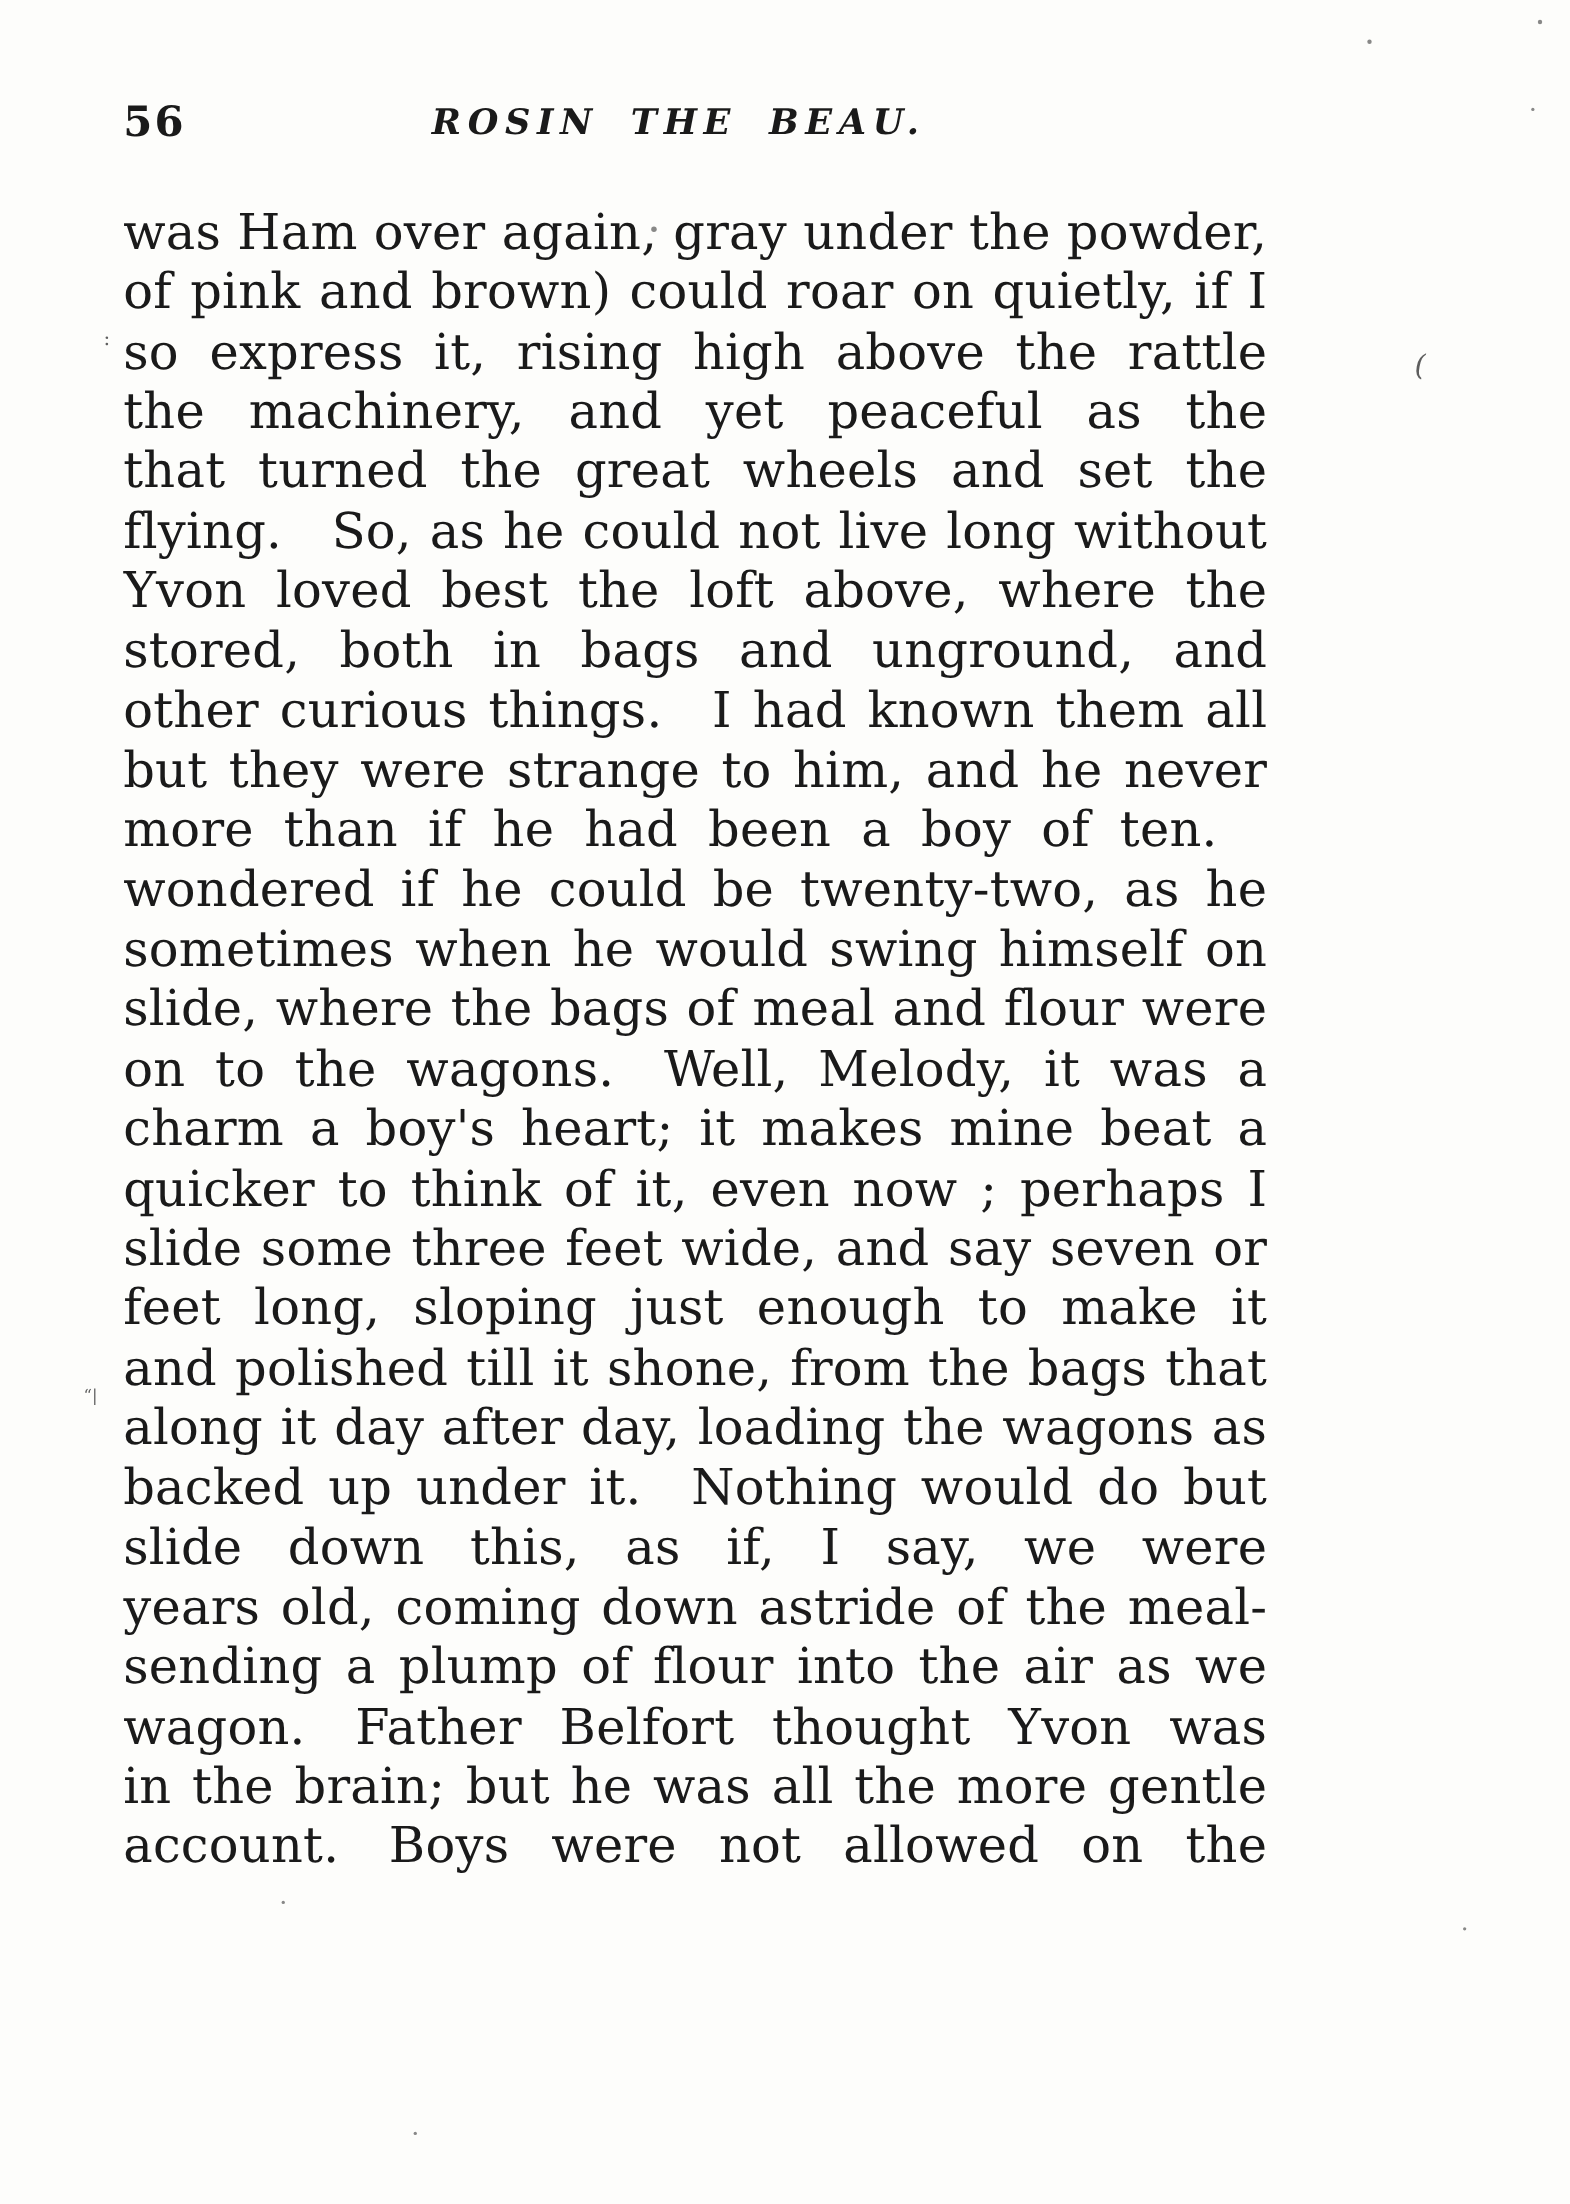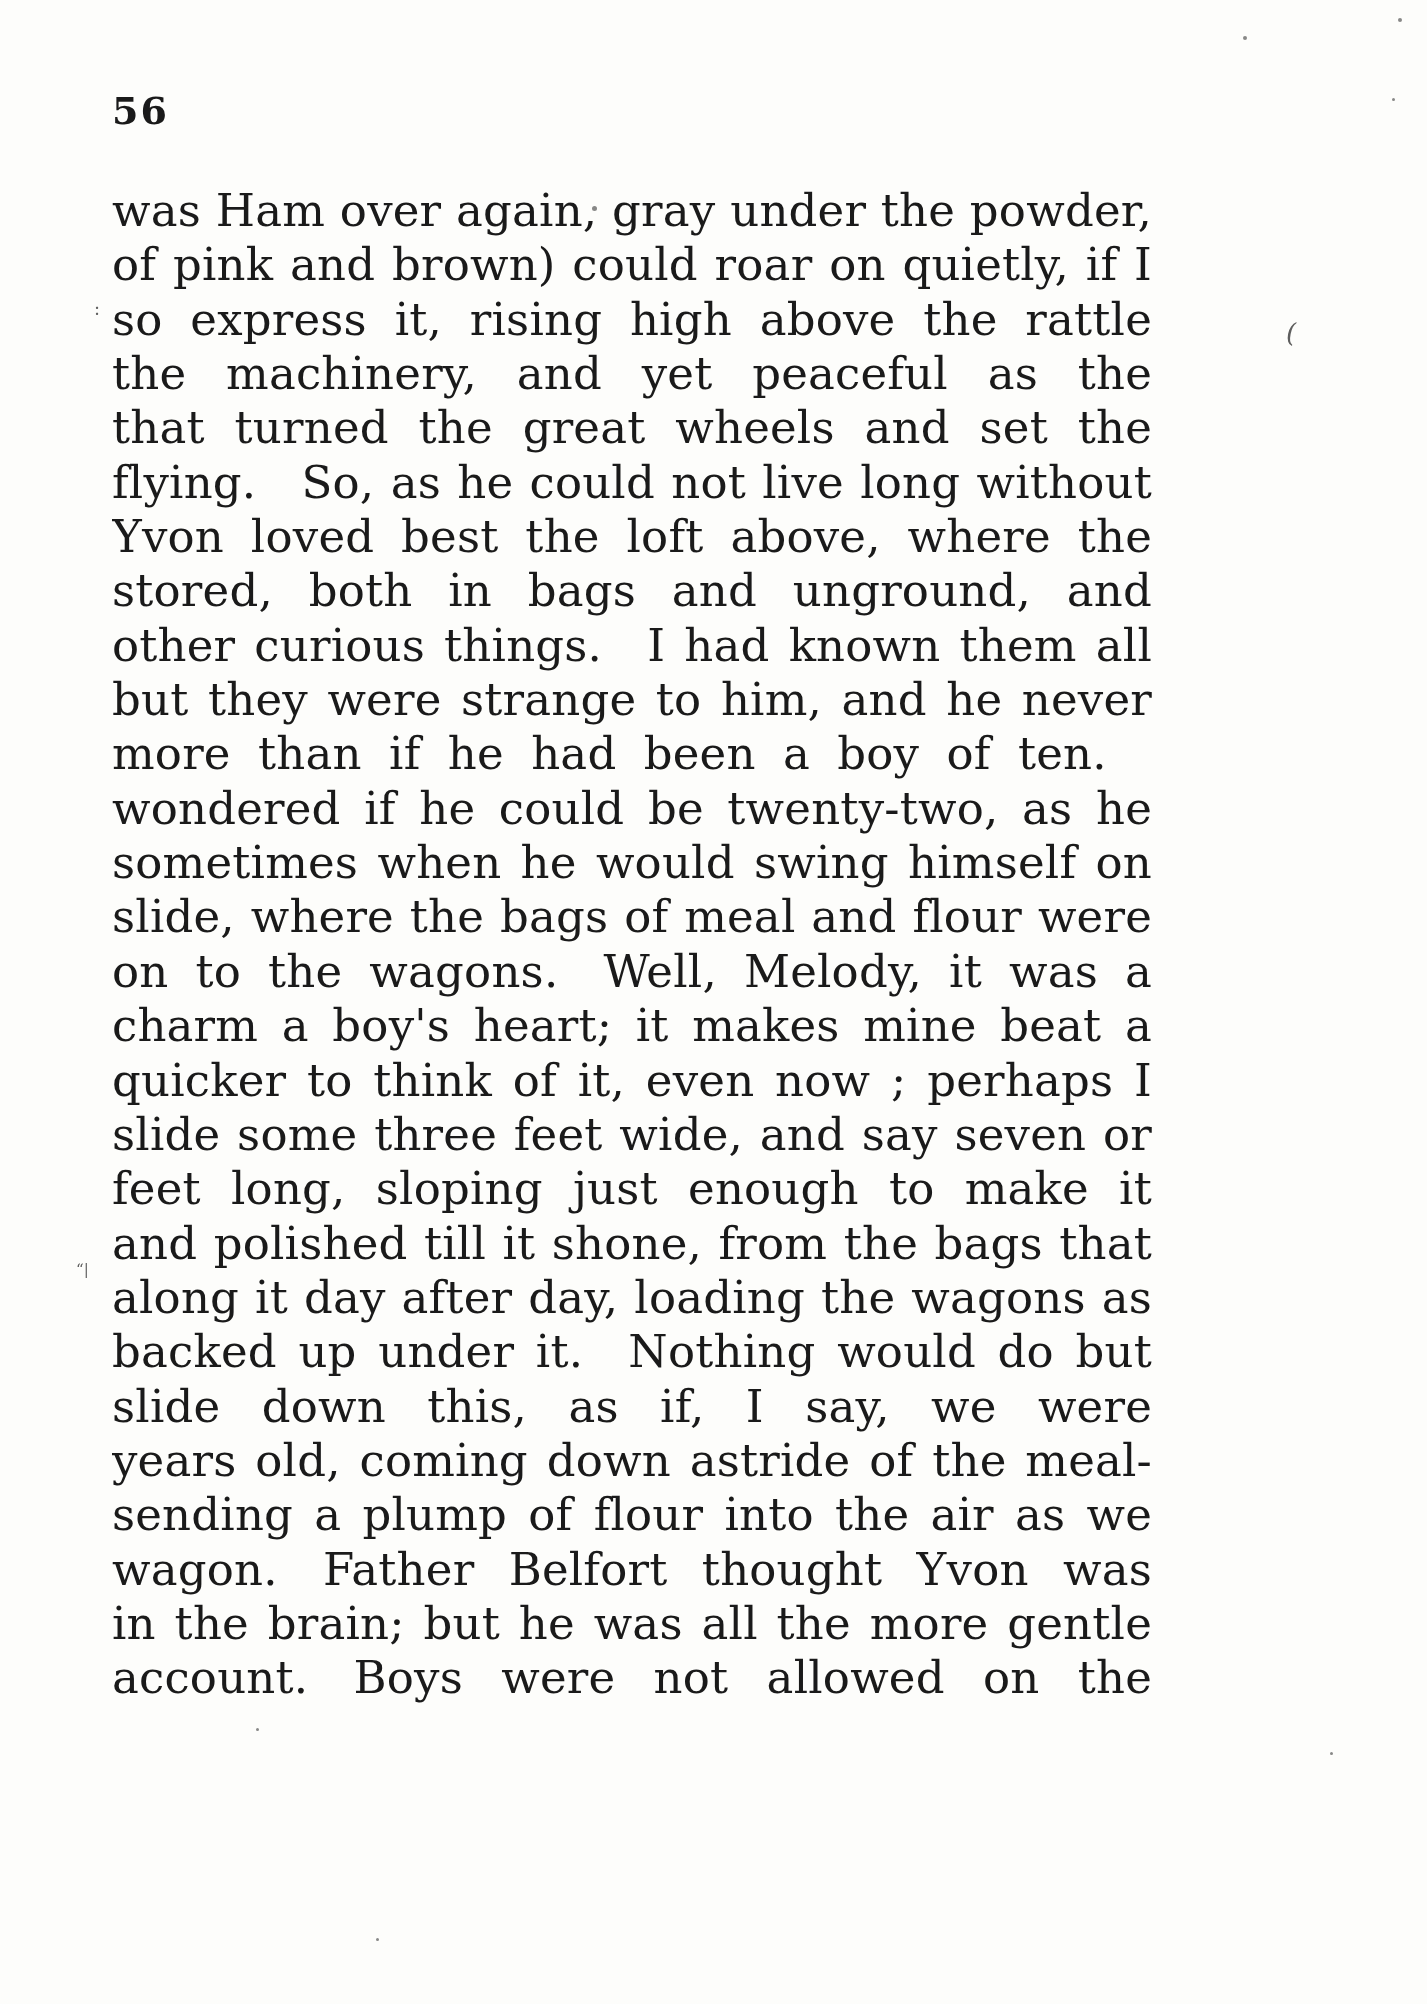--- a/index.html
+++ b/index.html
@@ -76,20 +76,21 @@
     pointer-events:none;
   }
 </style>
 </head>
 <body>
 
 <div class="page">
 
   <header class="masthead">
     <div class="pagenum">56</div>
+    <div class="running-head">ROSIN THE BEAU.</div>
   </header>
 
   <main class="bodytext">
     <div class="line">was Ham over again, gray under the powder, instead</div>
     <div class="line">of pink and brown) could roar on quietly, if I may</div>
     <div class="line">so express it, rising high above the rattle and clack of</div>
     <div class="line">the machinery, and yet peaceful as the stream outside</div>
     <div class="line">that turned the great wheels and set the whole thing</div>
     <div class="line">flying. So, as he could not live long without wagons,</div>
     <div class="line">Yvon loved best the loft above, where the corn was</div>

